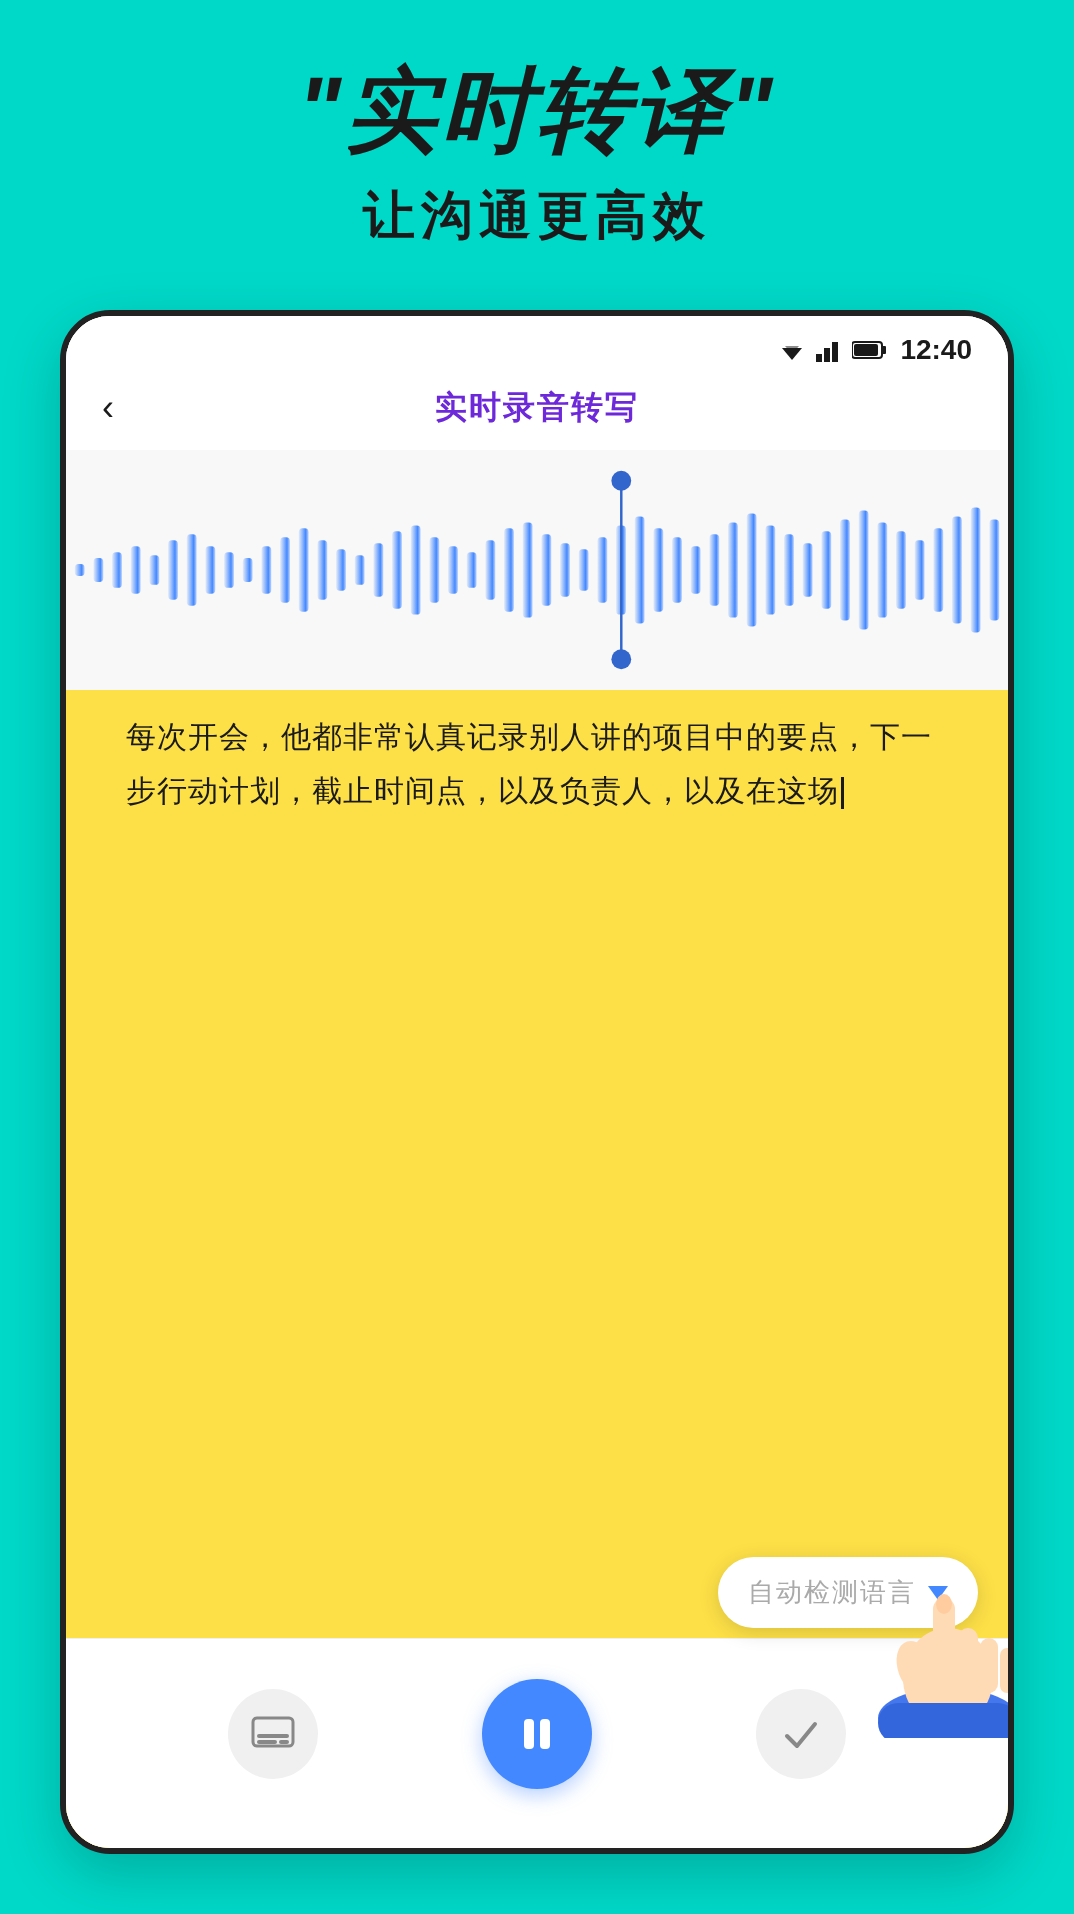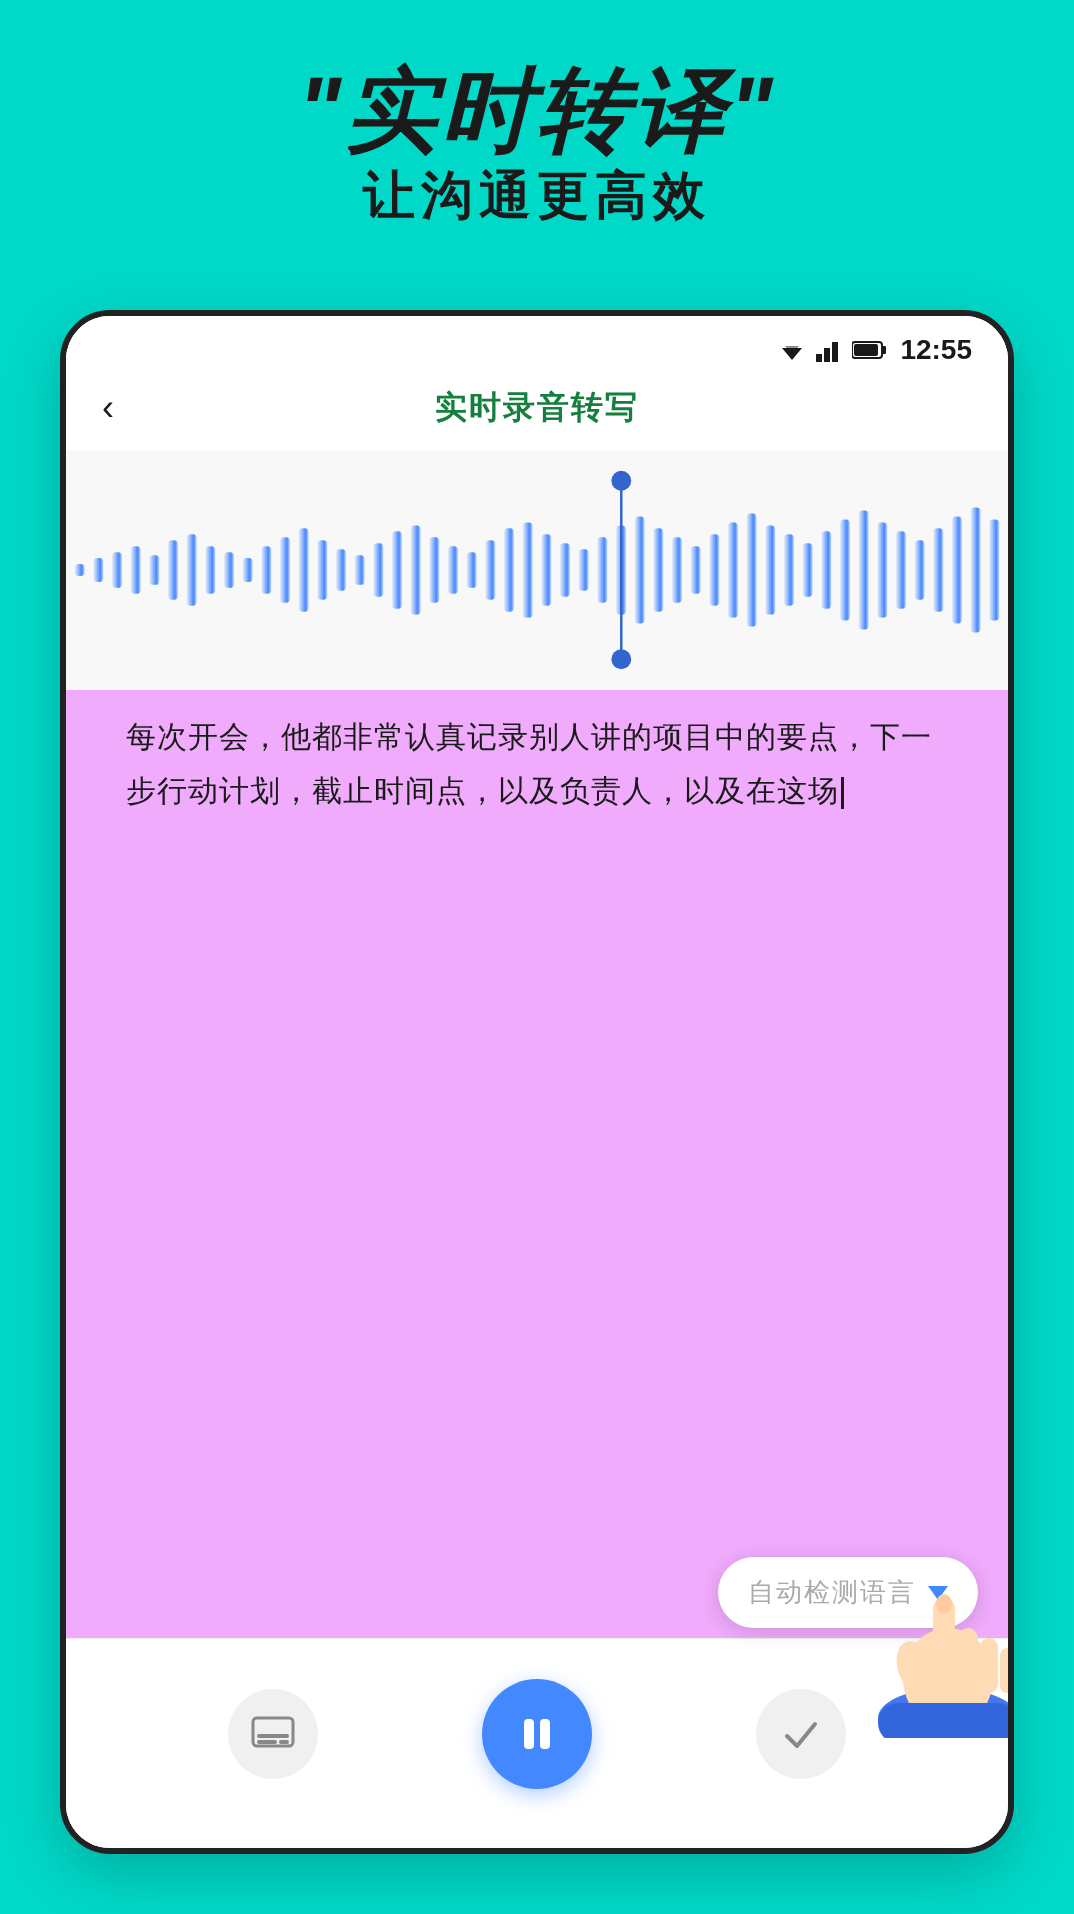--- a/index.html
+++ b/index.html
@@ -36,20 +36,21 @@
       font-style: italic;
       letter-spacing: 4px;
       line-height: 1.1;
       font-family: 'PingFang SC', 'Microsoft YaHei', sans-serif;
     }
 
     .hero-subtitle {
       font-size: 52px;
       font-weight: 700;
       color: #1a1a1a;
+      margin-top: 20px;
       letter-spacing: 6px;
     }
 
     
     .phone-mockup {
       position: absolute;
       top: 310px;
       left: 60px;
       right: 60px;
       bottom: 60px;
@@ -95,21 +96,21 @@
       left: 36px;
       font-size: 36px;
       color: #1a1a1a;
       font-weight: 300;
       cursor: pointer;
     }
 
     .app-title {
       font-size: 32px;
       font-weight: 600;
-      color: #15803d;
+      color: #6d28d9;
       letter-spacing: 2px;
     }
 
     
     .waveform-container {
       position: relative;
       height: 200px;
       margin: 20px 0;
       display: flex;
       align-items: center;
@@ -230,21 +231,21 @@
       display: flex;
       flex-direction: column;
     }
 
     .phone-inner-top {
       background: white;
     }
 
     .phone-content {
       flex: 1;
-      background: #f0abfc;
+      background: #fde047;
       position: relative;
     }
   </style>
 </head>
 <body>
 
 <div class="bg-container">
 
   <div class="hero-text">
     <div class="hero-title">"实时转译"</div>
@@ -267,21 +268,21 @@
             <rect x="8" y="10" width="6" height="14" fill="#1a1a1a"></rect>
             <rect x="16" y="4" width="6" height="20" fill="#1a1a1a"></rect>
           </svg>
 
           <svg width="36" height="20" viewBox="0 0 36 20">
             <rect x="0" y="2" width="30" height="16" rx="3" ry="3" fill="none" stroke="#1a1a1a" stroke-width="2"></rect>
             <rect x="30" y="6" width="4" height="8" rx="1" fill="#1a1a1a"></rect>
             <rect x="2" y="4" width="24" height="12" rx="2" fill="#1a1a1a"></rect>
           </svg>
         </div>
-        <div class="status-time">12:55</div>
+        <div class="status-time">12:40</div>
       </div>
 
       <div class="app-header phone-inner-top">
         <div class="back-btn">‹</div>
         <div class="app-title">实时录音转写</div>
       </div>
 
       <div class="waveform-container">
         <svg class="waveform-svg" viewBox="0 0 950 200" preserveAspectRatio="xMidYMid meet">
           <defs>

